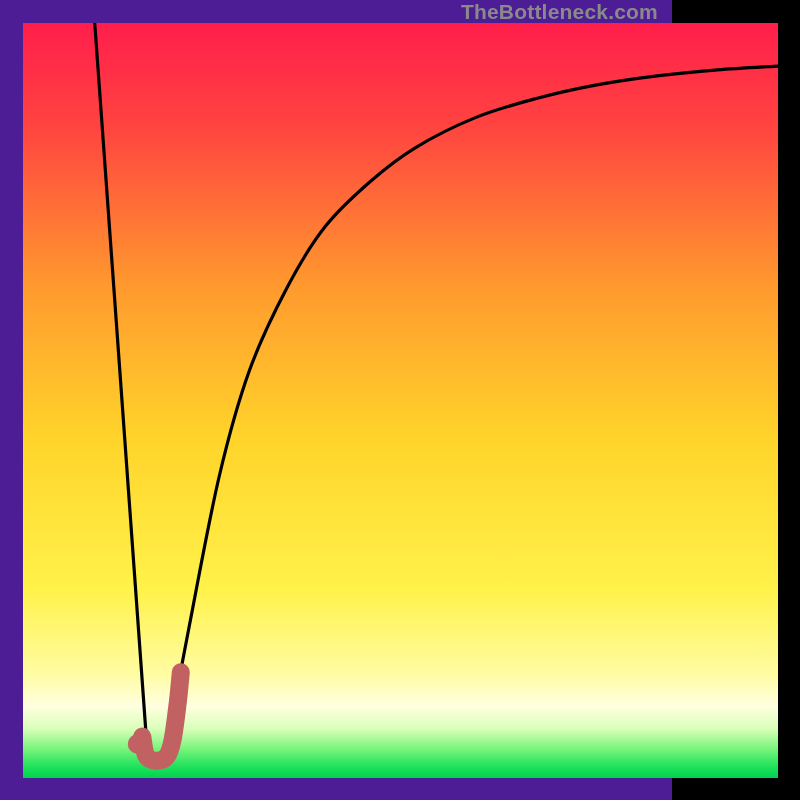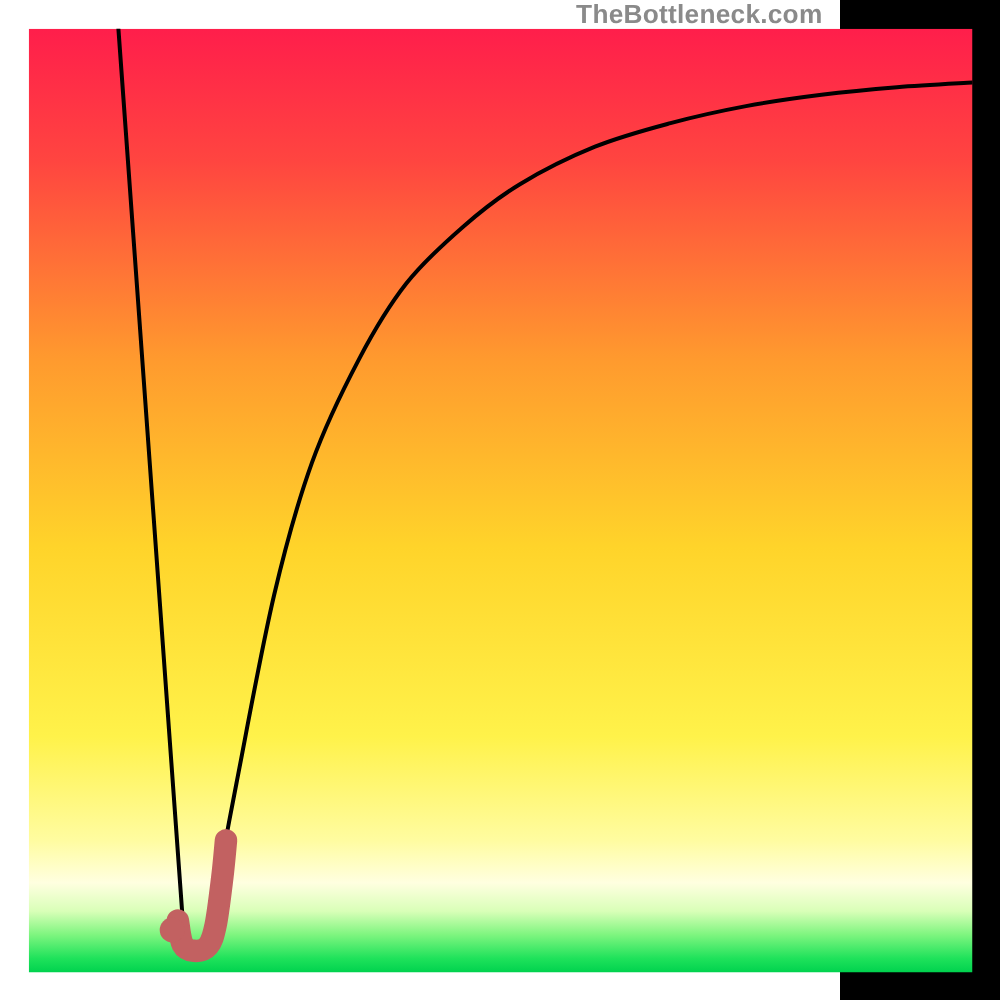--- a/index.html
+++ b/index.html
@@ -10,21 +10,21 @@
     background: #000;
     overflow: hidden;
     font-family: Arial, Helvetica, sans-serif;
   }
   .frame {
     position: absolute;
     left: 0;
     top: 0;
     width: 672px;
     height: 800px;
-    background: #ffffff;
+    background: #4c1d95;
   }
   .plot-svg {
     position: absolute;
     left: 23px;
     top: 23px;
     width: 755px;
     height: 755px;
   }
   .watermark {
     position: absolute;

